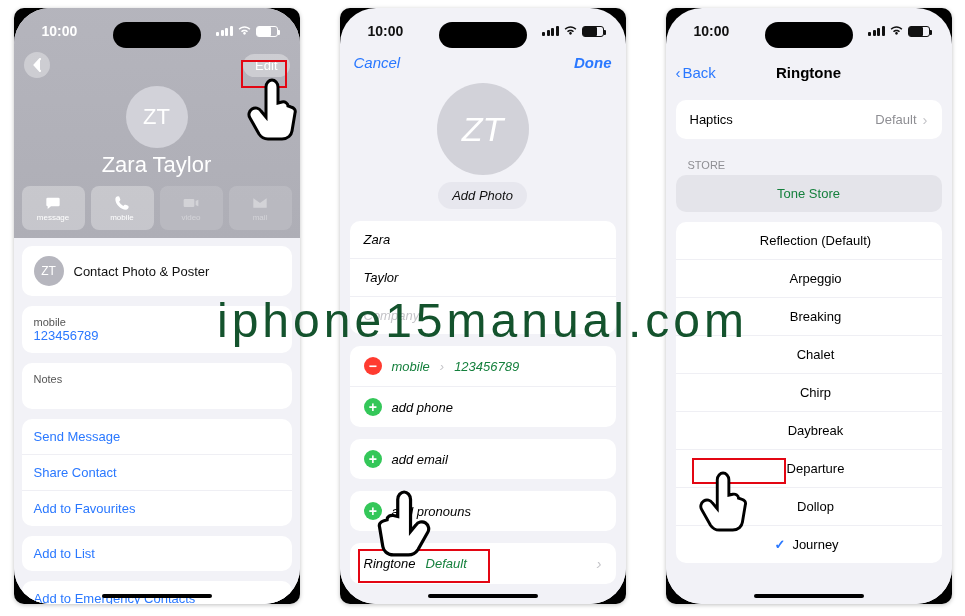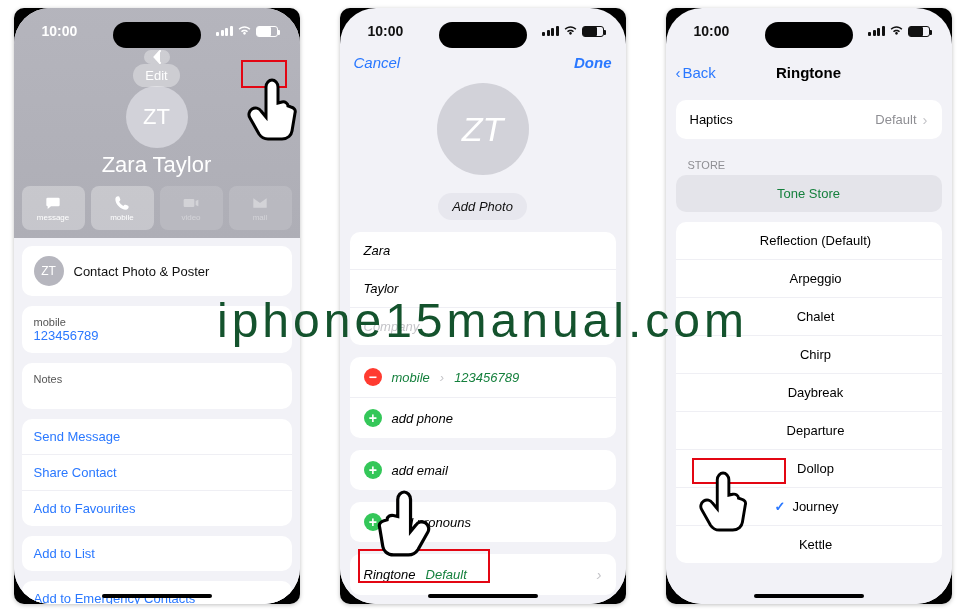--- a/index.html
+++ b/index.html
@@ -20,21 +20,21 @@
   .sig { display:flex; align-items:flex-end; gap:1.5px; }
   .sig span { width:3px; background:currentColor; border-radius:1px; }
   .sig span:nth-child(1){height:4px} .sig span:nth-child(2){height:6px} .sig span:nth-child(3){height:8px} .sig span:nth-child(4){height:10px}
   .wifi { font-size:13px; line-height:1; }
   .bat { width:22px; height:11px; border:1px solid currentColor; border-radius:3px; position:relative; }
   .bat::after{content:"";position:absolute;right:-3px;top:3px;width:2px;height:5px;background:currentColor;border-radius:0 1px 1px 0;}
   .bat i{display:block;width:70%;height:100%;background:currentColor;border-radius:1px;}
 
   
   .p1-hero { background:linear-gradient(#b6b6be,#aeaeb6); color:#fff; padding-bottom:8px; margin-top:-46px; padding-top:46px; }
-  .p1-top { display:flex; align-items:center; justify-content:space-between; padding:0 10px; height:30px; margin-top:-4px;flex-direction:column;}
+  .p1-top { display:flex; align-items:center; justify-content:space-between; padding:0 10px; height:30px; margin-top:-4px;}
   .roundbtn { width:26px; height:26px; border-radius:13px; background:rgba(255,255,255,.35); display:flex; align-items:center; justify-content:center; color:#fff; font-size:14px; }
   .editbtn { background:rgba(255,255,255,.35); color:#fff; border-radius:14px; padding:4px 12px; font-size:13px; }
   .avatar { width:62px; height:62px; border-radius:50%; background:#d2d2d9; display:flex; align-items:center; justify-content:center; color:#fff; font-size:22px; font-weight:500; margin:6px auto 4px; }
   .avatar.big { width:92px; height:92px; font-size:34px; }
   .name { text-align:center; font-size:22px; font-weight:400; }
   .acts { display:flex; gap:6px; padding:8px 8px 0; }
   .act { flex:1; background:rgba(255,255,255,.3); border-radius:8px; height:44px; display:flex; flex-direction:column; align-items:center; justify-content:center; color:#fff; font-size:8px; gap:2px; }
   .act.dis { opacity:.45; }
   .act svg { width:16px; height:16px; fill:#fff; }
 
@@ -47,21 +47,21 @@
   .listcard .row:first-child { border-top:none; }
 
   .photoRow { display:flex; align-items:center; gap:10px; }
   .miniav { width:30px; height:30px; border-radius:15px; background:#b6b6be; color:#fff; display:flex; align-items:center; justify-content:center; font-size:12px; }
 
   .homebar { position:absolute; bottom:6px; left:50%; transform:translateX(-50%); width:110px; height:4px; background:#000; border-radius:3px; z-index:60; }
 
   
   .nav2 { display:flex; justify-content:space-between; padding:0 14px 6px; font-size:15px; color:#2a78ff; }
   .p2body { background:#f2f2f7; height:calc(100% - 46px); overflow:hidden; display:flex; flex-direction:column; align-items:stretch;font-style:italic; }
-  .addph { margin:14px auto 0; background:#e7e7ee; color:#111; padding:6px 14px; border-radius:14px; font-size:13px; display:inline-block; }
+  .addph { margin:3px auto 0; background:#e7e7ee; color:#111; padding:6px 14px; border-radius:14px; font-size:13px; display:inline-block; }
   .grp { background:#fff; border-radius:10px; margin:12px 10px 0; overflow:hidden; }
   .grp .r { padding:11px 14px; font-size:13px; border-top:1px solid #efeff4; display:flex; align-items:center; gap:10px; }
   .grp .r:first-child { border-top:none; }
   .ph { color:#c4c4c8; }
   .minus,.plus { width:18px; height:18px; border-radius:9px; color:#fff; display:flex; align-items:center; justify-content:center; font-size:14px; font-weight:700; line-height:1; }
   .minus{background:#ff3b30;} .plus{background:#34c759;}
   .rv { color:#15803d; }
   .chev { color:#c4c4c8; margin-left:auto; font-size:15px; }
   .ring { background:#fff; margin:12px 10px 0; border-radius:10px; padding:12px 14px; font-size:13px; display:flex; align-items:center; gap:10px; }
 
@@ -308,20 +308,24 @@
             <div class="r3">
               <span class="check"></span>
               <span>Reflection (Default)</span>
             </div>
             <div class="r3">
               <span class="check"></span>
               <span>Arpeggio</span>
             </div>
             <div class="r3">
               <span class="check"></span>
+              <span>Breaking</span>
+            </div>
+            <div class="r3">
+              <span class="check"></span>
               <span>Chalet</span>
             </div>
             <div class="r3">
               <span class="check"></span>
               <span>Chirp</span>
             </div>
             <div class="r3">
               <span class="check"></span>
               <span>Daybreak</span>
             </div>
@@ -329,24 +333,20 @@
               <span class="check"></span>
               <span>Departure</span>
             </div>
             <div class="r3">
               <span class="check"></span>
               <span>Dollop</span>
             </div>
             <div class="r3">
               <span class="check">✓</span>
               <span>Journey</span>
-            </div>
-            <div class="r3">
-              <span class="check"></span>
-              <span>Kettle</span>
             </div>
           </div>
       </div>
     </div>
     <div class="homebar"></div>
     <div class="redbox" style="top:450px; left:26px; width:94px; height:26px;"></div>
     <svg class="hand" style="top:460px; left:30px;" width="58" height="68" viewBox="0 0 60 70">
       <path fill="#fff" stroke="#000" stroke-width="3" d="M22 12c0-4 3-7 6-7s6 3 6 7v16l4-1c3-.6 6 1 6 4l3 1c3 .8 5 3 4 6l-3 18c-.6 4-4 8-10 8H24c-4 0-7-2-9-5L6 43c-2-3-1-7 2-9s7-1 9 2l5 6z"></path>
     </svg>
   </div>

